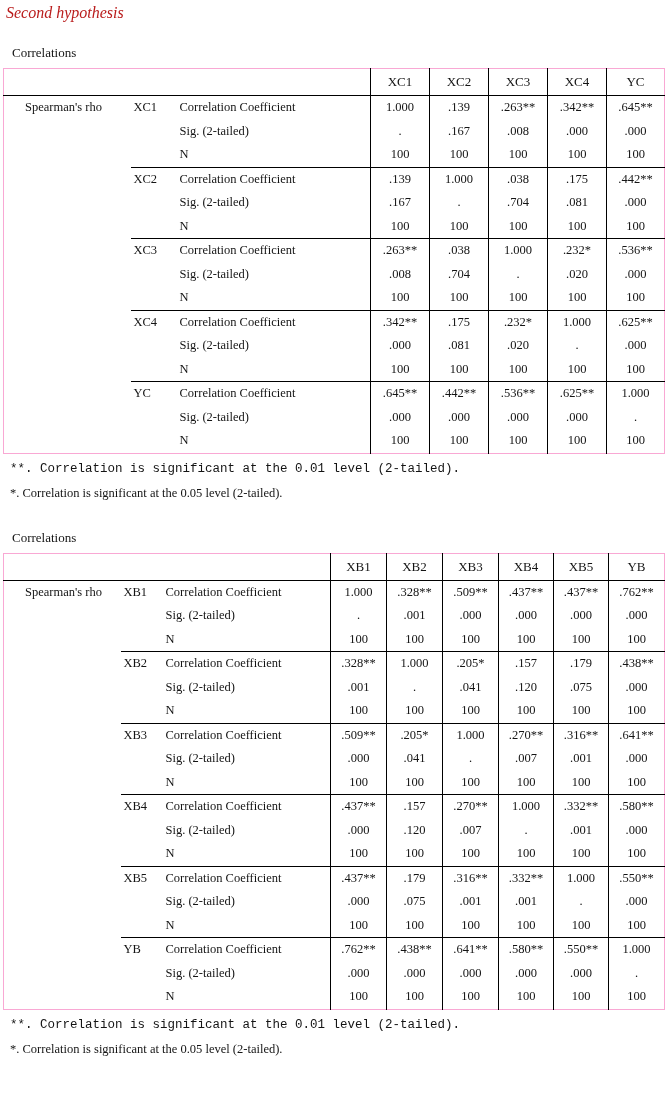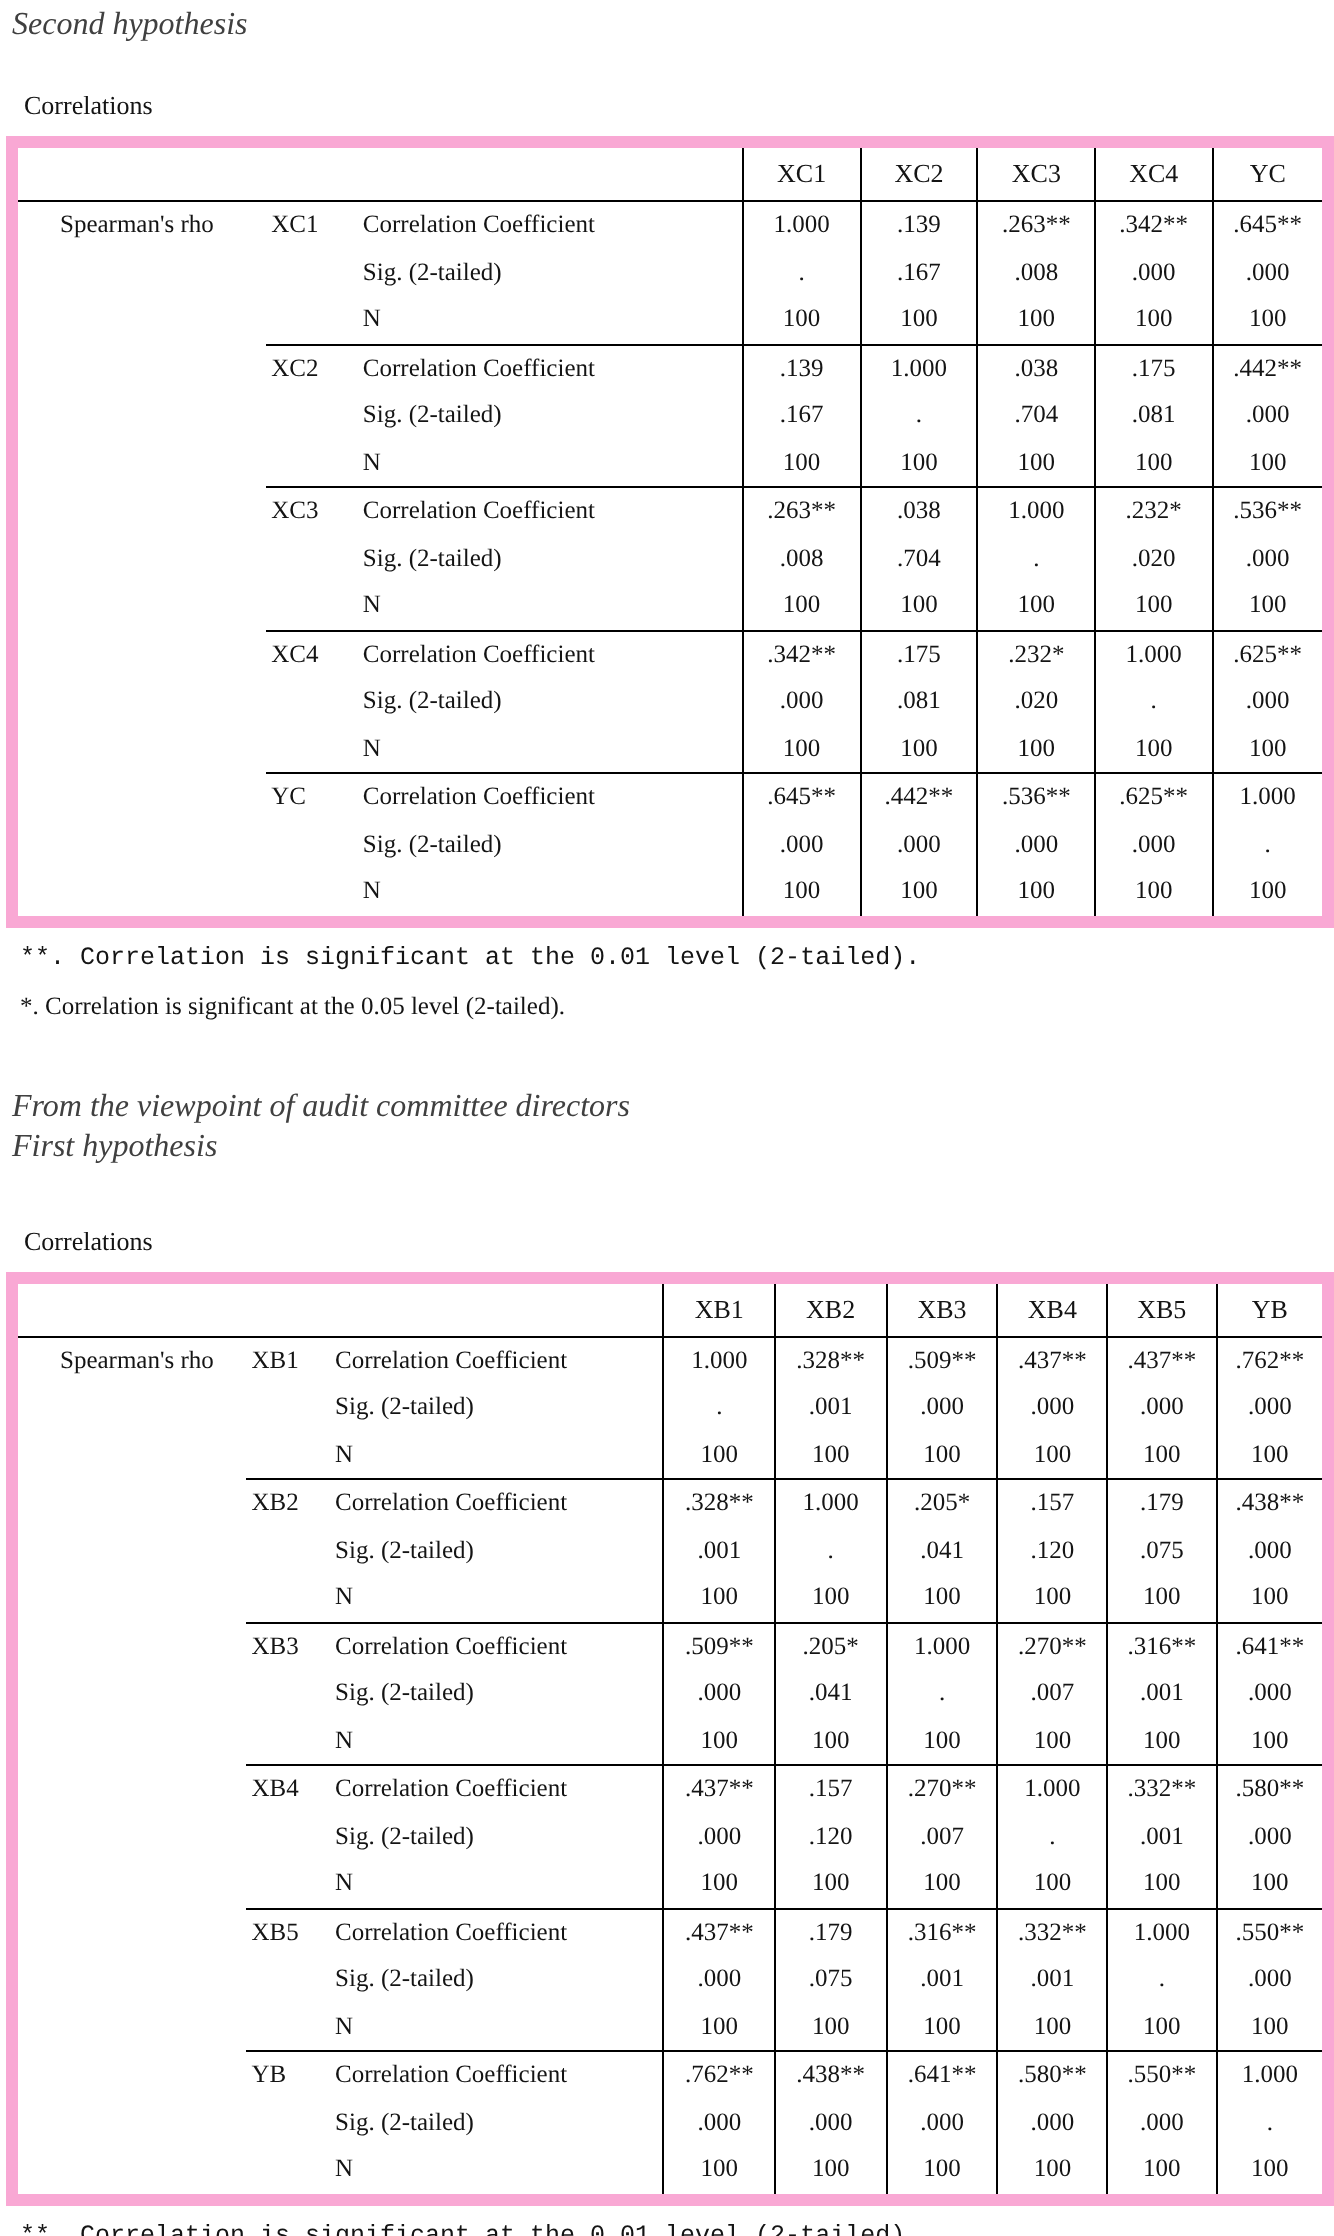--- a/index.html
+++ b/index.html
@@ -12,39 +12,39 @@
     color: #141414;
     overflow: hidden;
   }
   .page { padding-top: 3px; }
 
   .h-italic {
     font-style: italic;
     font-size: 16px;
     line-height: 20px;
     margin-left: 6px;
-    color: #404040;
+    color: #b91c1c;
   }
   .h2-block { margin-top: 33px; }
 
   .tbl-label {
     font-size: 13px;
     line-height: 16px;
     margin-left: 12px;
   }
   .lbl1 { margin-top: 22px; }
   .lbl2 { margin-top: 29px; }
 
   .tbl-host { margin-top: 7px; }
 
   table.corr {
     border-collapse: collapse;
     table-layout: fixed;
     margin-left: 3px;
-    border: 6px solid #f9a8d4;
+    border: 1px solid #f9a8d4;
     font-size: 12.5px;
   }
   .corr th, .corr td {
     font-weight: normal;
     padding: 0;
     white-space: nowrap;
     overflow: hidden;
   }
   .corr thead th {
     border-bottom: 1px solid #000;
@@ -233,24 +233,20 @@
             <td class="d">100</td>
             <td class="d">100</td>
           </tr>
         </tbody>
       </table>
     </div>
 
   <div class="footnote fn-first">**. Correlation is significant at the 0.01 level (2-tailed).</div>
   <div class="footnote fn-next">*. Correlation is significant at the 0.05 level (2-tailed).</div>
 
-  <div class="h2-block">
-    <div class="h-italic">From the viewpoint of audit committee directors</div>
-    <div class="h-italic">First hypothesis</div>
-  </div>
 
   <div class="tbl-label lbl2">Correlations</div>
 
   <div class="tbl-host">
       <table class="corr">
         <colgroup>
           <col style="width: 117px;">
           <col style="width: 42px;">
           <col style="width: 168px;">
           <col style="width: 56px;">

